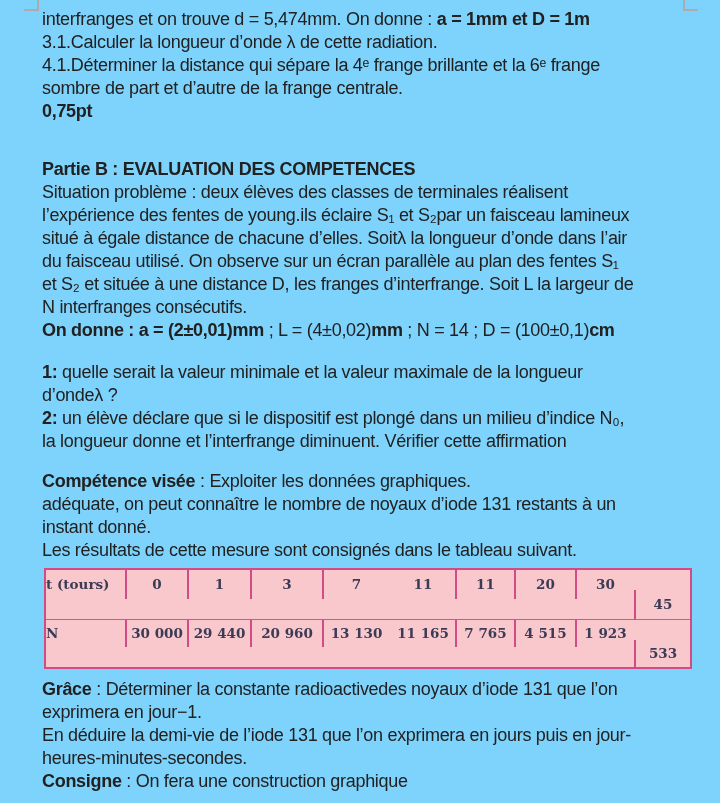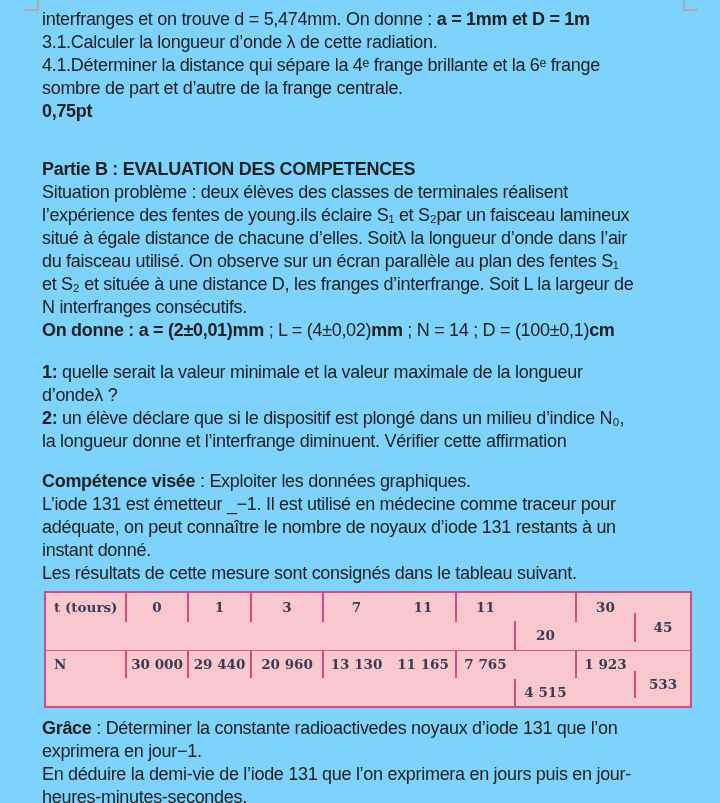--- a/index.html
+++ b/index.html
@@ -31,31 +31,31 @@
     color:#3b3b55;
   }
   .trow{display:flex;}
   .trow.r1 .td{height:29px;}
   .trow.r2 .td{height:27px;}
   .trow + .trow{border-top:1px solid #d4568c;}
   .td{
     box-sizing:border-box;display:flex;align-items:center;justify-content:center;
     border-left:2px solid #d14b84;overflow:hidden;
   }
-  .td:first-child{border-left:none;justify-content:flex-start;padding-left:8px;}
+  .td:first-child{border-left:none;justify-content:flex-start;padding-left:0;}
   
   .td:nth-child(6){border-left-color:transparent;}
   .td:nth-child(1){width:79px;}
   .td:nth-child(2){width:62px;}
   .td:nth-child(3){width:63px;}
   .td:nth-child(4){width:72px;}
   .td:nth-child(5){width:67px;}
   .td:nth-child(6){width:66px;}
   .td:nth-child(7){width:59px;}
-  .td:nth-child(8){width:61px;margin-top:28px;}
+  .td:nth-child(8){width:61px;}
   .td:nth-child(9){width:59px;}
   .td:nth-child(10){width:56px;margin-top:20px;}
 </style>
 </head>
 <body>
 
 <div class="page">
   <div class="corner left"></div>
   <div class="corner right"></div>
 
@@ -81,21 +81,20 @@
     <div class="gap2"></div>
     <div class="para">
         <div class="line"><span class="b">1:</span><span> quelle serait la valeur minimale et la valeur maximale de la longueur</span></div>
         <div class="line"><span>d’ondeλ ?</span></div>
         <div class="line"><span class="b">2:</span><span> un élève déclare que si le dispositif est plongé dans un milieu d’indice N₀,</span></div>
         <div class="line"><span>la longueur donne et l’interfrange diminuent. Vérifier cette affirmation</span></div>
       </div>
     <div class="gap3"></div>
     <div class="para">
         <div class="line"><span class="b">Compétence visée</span><span> : Exploiter les données graphiques.</span></div>
-        <div class="line"><span>L’iode 131 est émetteur _−1. Il est utilisé en médecine comme traceur pour</span></div>
         <div class="line"><span>adéquate, on peut connaître le nombre de noyaux d’iode 131 restants à un</span></div>
         <div class="line"><span>instant donné.</span></div>
         <div class="line"><span>Les résultats de cette mesure sont consignés dans le tableau suivant.</span></div>
       </div>
 
     <div class="dtable" style="background: rgb(249, 200, 205); border-color: rgb(209, 75, 132); color: rgb(59, 59, 85);">
       <div class="trow r1">
           <div class="td">t (tours)</div>
           <div class="td">0</div>
           <div class="td">1</div>

